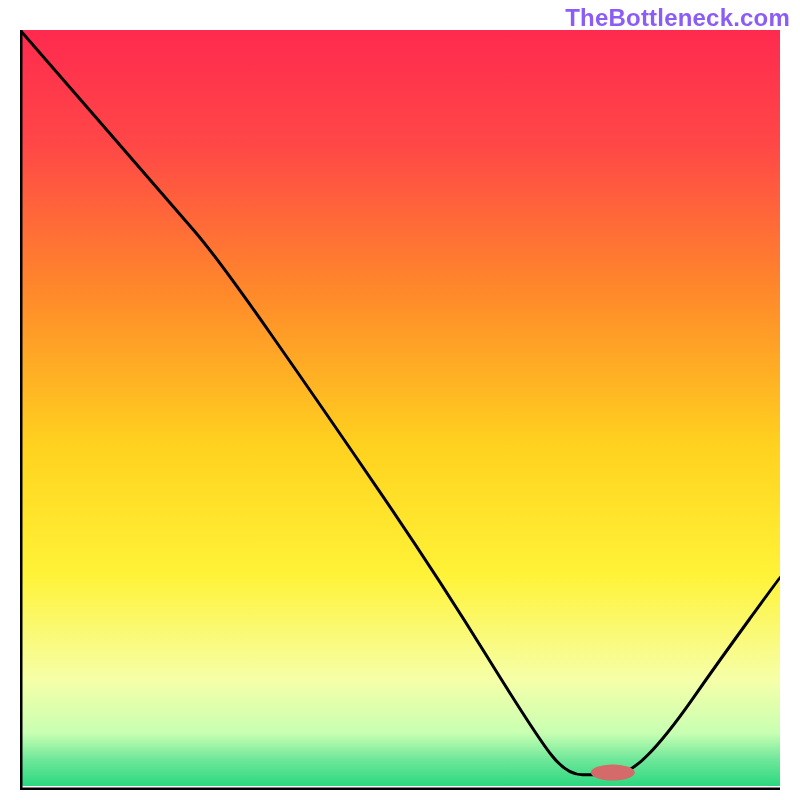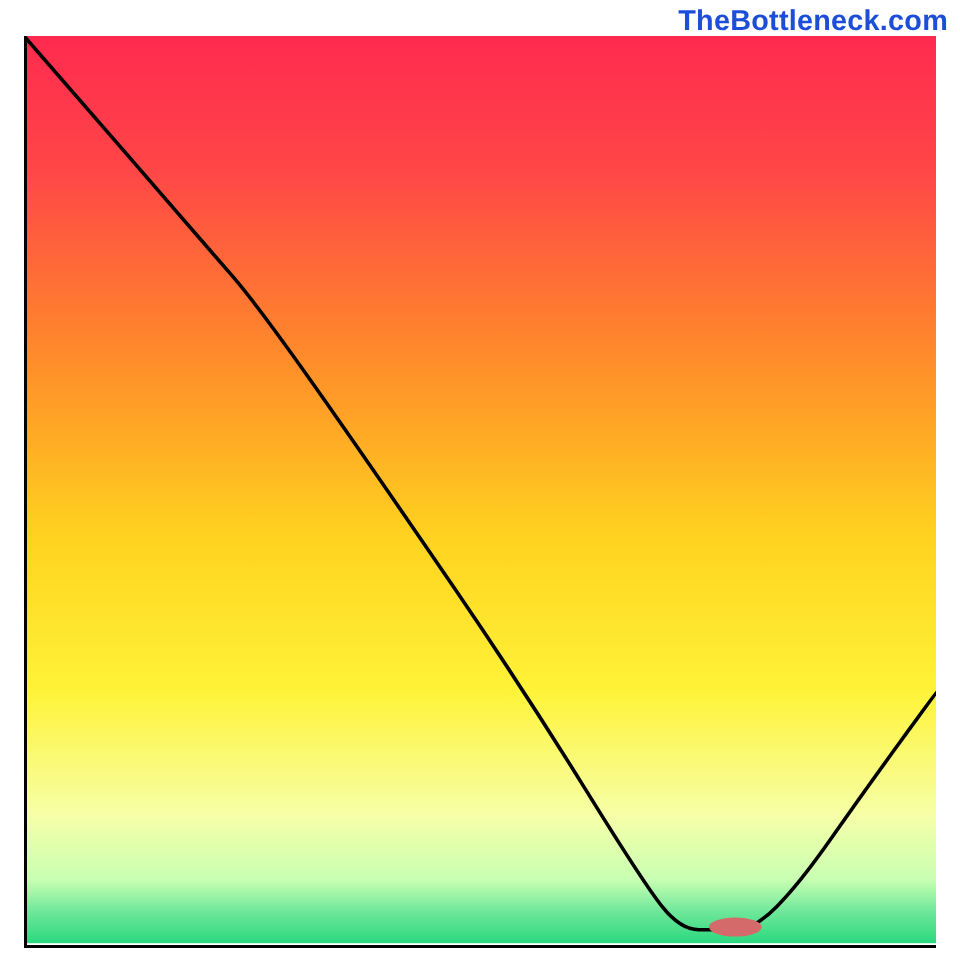--- a/index.html
+++ b/index.html
@@ -15,21 +15,21 @@
     position: relative;
     width: 800px;
     height: 800px;
   }
   .watermark {
     position: absolute;
     top: 4px;
     right: 10px;
     font-size: 24px;
     font-weight: 600;
-    color: #1d4ed8;
+    color: #8b5cf6;
     letter-spacing: 0.2px;
   }
   .plot-frame {
     position: absolute;
     left: 20px;
     top: 30px;
     width: 760px;
     height: 760px;
     box-sizing: border-box;
   }

